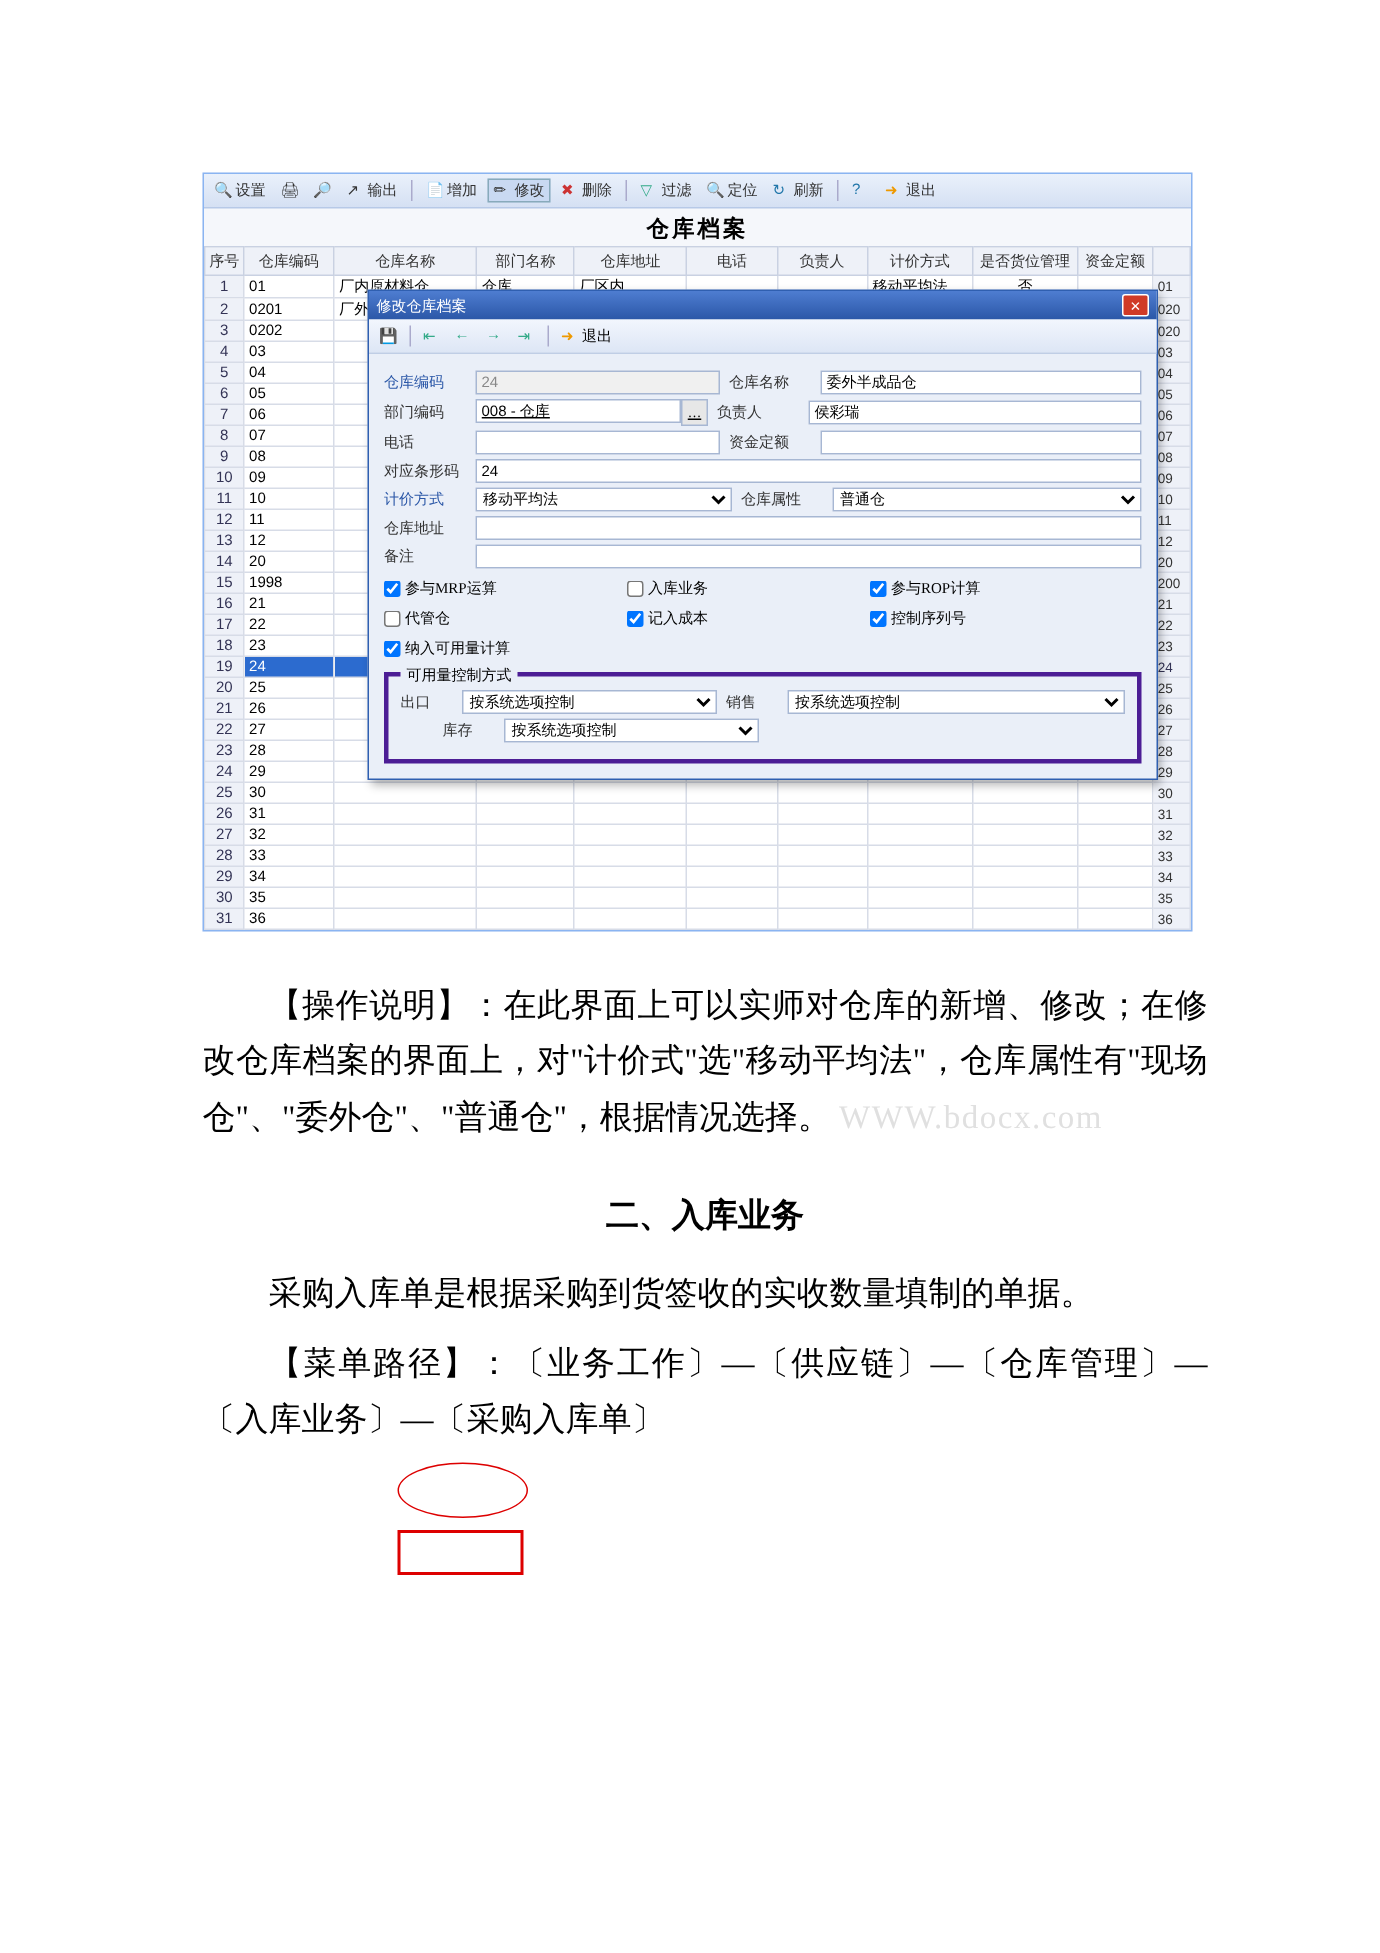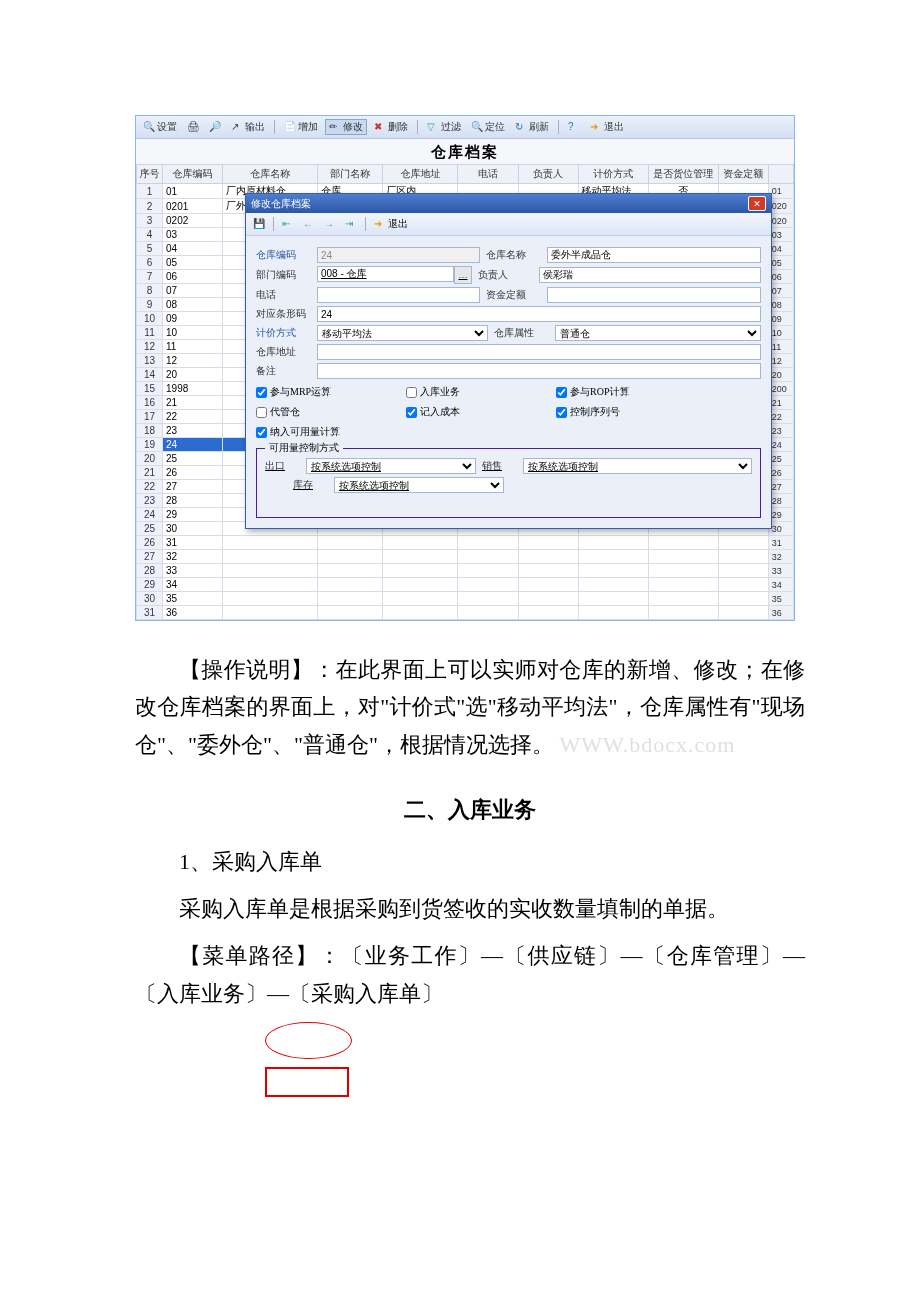--- a/index.html
+++ b/index.html
@@ -166,34 +166,34 @@
   .lookup-btn {
     width: 16px; height: 16px;
     border: 1px solid #a7b7d3;
     background: #e7e7e7;
     display: flex; align-items: center; justify-content: center;
     font-size: 9px; cursor: pointer;
   }
   .chk-row {
     display: flex;
     padding: 3px 0;
+    gap: 12px;
   }
   .chk {
     display: flex;
     align-items: center;
     gap: 3px;
     width: 150px;
   }
   .chk input { width: 11px; height: 11px; margin: 0; }
   .fieldset {
-    border: 1px solid #4c1d95;
-    padding: 6px 8px 21px;
+    border: 3px solid #4c1d95;
+    padding: 6px 8px 8px;
     margin-top: 6px;
     position: relative;
-    text-decoration: underline;
   }
   .fieldset-legend {
     position: absolute;
     top: -8px; left: 8px;
     background: #eaeff8;
     padding: 0 4px;
     font-size: 10px;
   }
 
   .doc-text {
@@ -842,20 +842,19 @@
           <select class="form-select" style="width:170px;flex:none;"><option>按系统选项控制</option></select>
         </div>
       </div>
     </div>
   </div>
 </div>
 
 <div class="doc-text">
   <p><span>【操作说明】：在此界面上可以实师对仓库的新增、修改；在修改仓库档案的界面上，对"计价式"选"移动平均法"，仓库属性有"现场仓"、"委外仓"、"普通仓"，根据情况选择。</span> <span class="watermark">WWW.bdocx.com</span></p>
   <h2>二、入库业务</h2>
-  <p class="sub">1、采购入库单</p>
   <p>采购入库单是根据采购到货签收的实收数量填制的单据。</p>
   <p>【菜单路径】：〔业务工作〕—〔供应链〕—〔仓库管理〕—〔入库业务〕—〔采购入库单〕</p>
   <div class="annot-wrap">
     <div class="ellipse"></div>
     <div class="rect"></div>
   </div>
 </div>
 
 </body></html>

